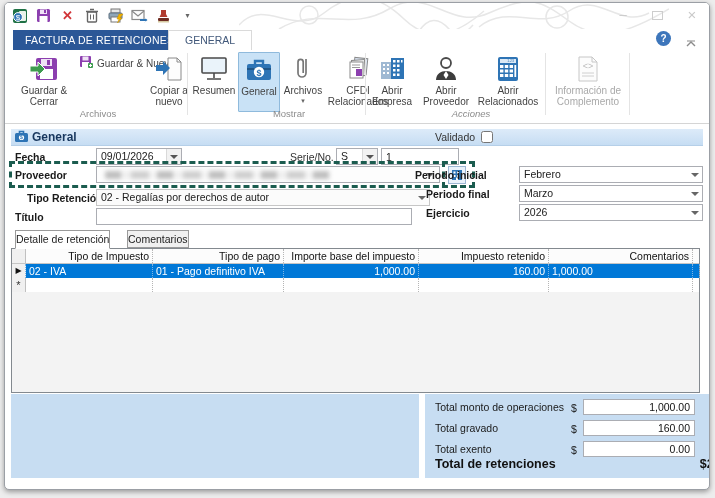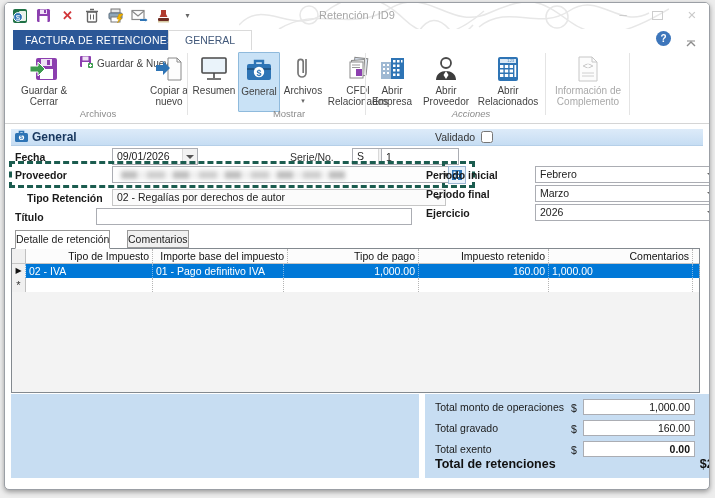--- a/index.html
+++ b/index.html
@@ -41,21 +41,21 @@
     background:linear-gradient(#DDEBF9,#C6DDF3);border-bottom:1px solid #B5CFE8;
     display:flex;align-items:center;padding-left:4px;}
   .sectionbar .stitle{font-size:12px;font-weight:bold;color:#17365D;margin-left:4px;}
   .validado{position:absolute;left:424px;top:2px;font-size:10.5px;color:#333;display:flex;align-items:center;gap:6px;}
   .validado input{width:12px;height:12px;margin:0;}
   
   .flabel{position:absolute;font-size:10.5px;font-weight:bold;color:#1a1a1a;white-space:nowrap;}
   .field{position:absolute;height:17px;border:1px solid #ABADB3;background:#fff;font-size:10.5px;
     padding:0 4px;font-family:"Liberation Sans",sans-serif;color:#222;}
   .combo{position:absolute;height:17px;border:1px solid #ABADB3;background:#fff;font-size:10.5px;
-    line-height:15px;padding:0 18px 0 4px;color:#222;overflow:hidden;white-space:nowrap;margin-left:16px;}
+    line-height:15px;padding:0 18px 0 4px;color:#222;overflow:hidden;white-space:nowrap;}
   .combo .arrow{position:absolute;right:0;top:0;bottom:0;width:15px;background:#F2F2F2;border-left:1px solid #D9D9D9;
     display:flex;align-items:center;justify-content:center;}
   .arrow i{width:0;height:0;border-left:4px solid transparent;border-right:4px solid transparent;border-top:4px solid #555;}
   .flat-arrow{position:absolute;right:3px;top:6px;width:0;height:0;border-left:4px solid transparent;
     border-right:4px solid transparent;border-top:4px solid #666;}
   .annotation{position:absolute;left:4px;top:158px;width:466px;height:27px;border:3px dashed #1B5C4F;}
   .annotation-div{position:absolute;left:437px;top:158px;height:27px;width:0;border-left:3px dashed #1B5C4F;}
   .blurbars{position:absolute;left:8px;top:4px;width:225px;height:8px;border-radius:2px;
     background:repeating-linear-gradient(90deg,#BFBFBF 0 16px,#EFEFEF 16px 26px,#CFCFCF 26px 44px,#F3F3F3 44px 52px);
     filter:blur(2px);}
@@ -153,21 +153,20 @@
       </span>
       <span class="qbtn">
         <svg width="15" height="15">
             <path d="M5,2 h5 v4 l1.5,3 h-8 l1.5,-3 z" fill="#B03A2E"></path>
             <rect x="2" y="10" width="11" height="3" rx="1" fill="#6E2C22"></rect>
             <rect x="2" y="13" width="11" height="1.5" fill="#D5C9A1"></rect>
           </svg>
       </span>
       <span class="qbtn" style="color:#666;font-size:8px;">▾</span>
     </div>
-    <div class="title">Retención / ID9</div>
     <div class="wincontrols">
       <span class="wc">–</span>
       <span class="wc-max"></span>
       <span class="wc" style="font-size:15px;">×</span>
     </div>
   </div>
 
   <div class="tabrow">
     <div class="backstage">FACTURA DE RETENCIONES</div>
     <div class="rtab">GENERAL</div>
@@ -398,21 +397,21 @@
 
   <span class="flabel" style="left:10px;top:189px;margin-left:12px;">Tipo Retención</span>
   <div class="combo" style="left:91px;top:186px;width:334px;border-color:#C6C6C6;background:#FBFBFB;">
     <span>02 - Regalías por derechos de autor</span>
     <span class="flat-arrow"></span>
   </div>
 
   <span class="flabel" style="left:10px;top:208px;">Título</span>
   <input class="field" style="left: 91px; top: 205px; width: 316px;" value="">
 
-  <span class="flabel" style="left:421px;top:166px;">Periodo inicial</span>
+  <span class="flabel" style="left:410px;top:166px;">Periodo inicial</span>
   <div class="combo" style="left:514px;top:163px;width:184px;">
     <span>Febrero</span>
     <span class="flat-arrow"></span>
   </div>
   <span class="flabel" style="left:421px;top:185px;">Periodo final</span>
   <div class="combo" style="left:514px;top:182px;width:184px;">
     <span>Marzo</span>
     <span class="flat-arrow"></span>
   </div>
   <span class="flabel" style="left:421px;top:204px;">Ejercicio</span>
@@ -421,22 +420,22 @@
     <span class="flat-arrow"></span>
   </div>
 
   <div class="dtab active" style="left:10px;">Detalle de retención</div>
   <div class="dtab" style="left:122px;">Comentarios</div>
 
   <div class="grid">
     <div class="grow ghead">
       <div class="gcell selcol"></div>
       <div class="gcell c1">Tipo de Impuesto</div>
+      <div class="gcell c2">Tipo de pago</div>
       <div class="gcell c3">Importe base del impuesto</div>
-      <div class="gcell c2">Tipo de pago</div>
       <div class="gcell c4">Impuesto retenido</div>
       <div class="gcell c5">Comentarios</div>
       <div class="gcell cfill"></div>
     </div>
     <div class="grow r-data">
       <div class="gcell selcol">▶</div>
       <div class="gcell c1">02 - IVA</div>
       <div class="gcell c2">01 - Pago definitivo IVA</div>
       <div class="gcell c3 num">1,000.00</div>
       <div class="gcell c4 num">160.00</div>
@@ -459,19 +458,19 @@
     <span class="tlabel" style="top:7px;">Total monto de operaciones</span>
     <span class="tcur" style="top:8px;">$</span>
     <div class="tbox" style="top:5px;">1,000.00</div>
 
     <span class="tlabel" style="top:28px;">Total gravado</span>
     <span class="tcur" style="top:29px;">$</span>
     <div class="tbox" style="top:26px;">160.00</div>
 
     <span class="tlabel" style="top:49px;">Total exento</span>
     <span class="tcur" style="top:50px;">$</span>
-    <div class="tbox" style="top:47px;font-weight:bold;">0.00</div>
+    <div class="tbox" style="top:47px;">0.00</div>
 
     <span class="grand-label">Total de retenciones</span>
     <span class="grand-value">$260.00</span>
   </div>
 
 </div>
 
 </body></html>

